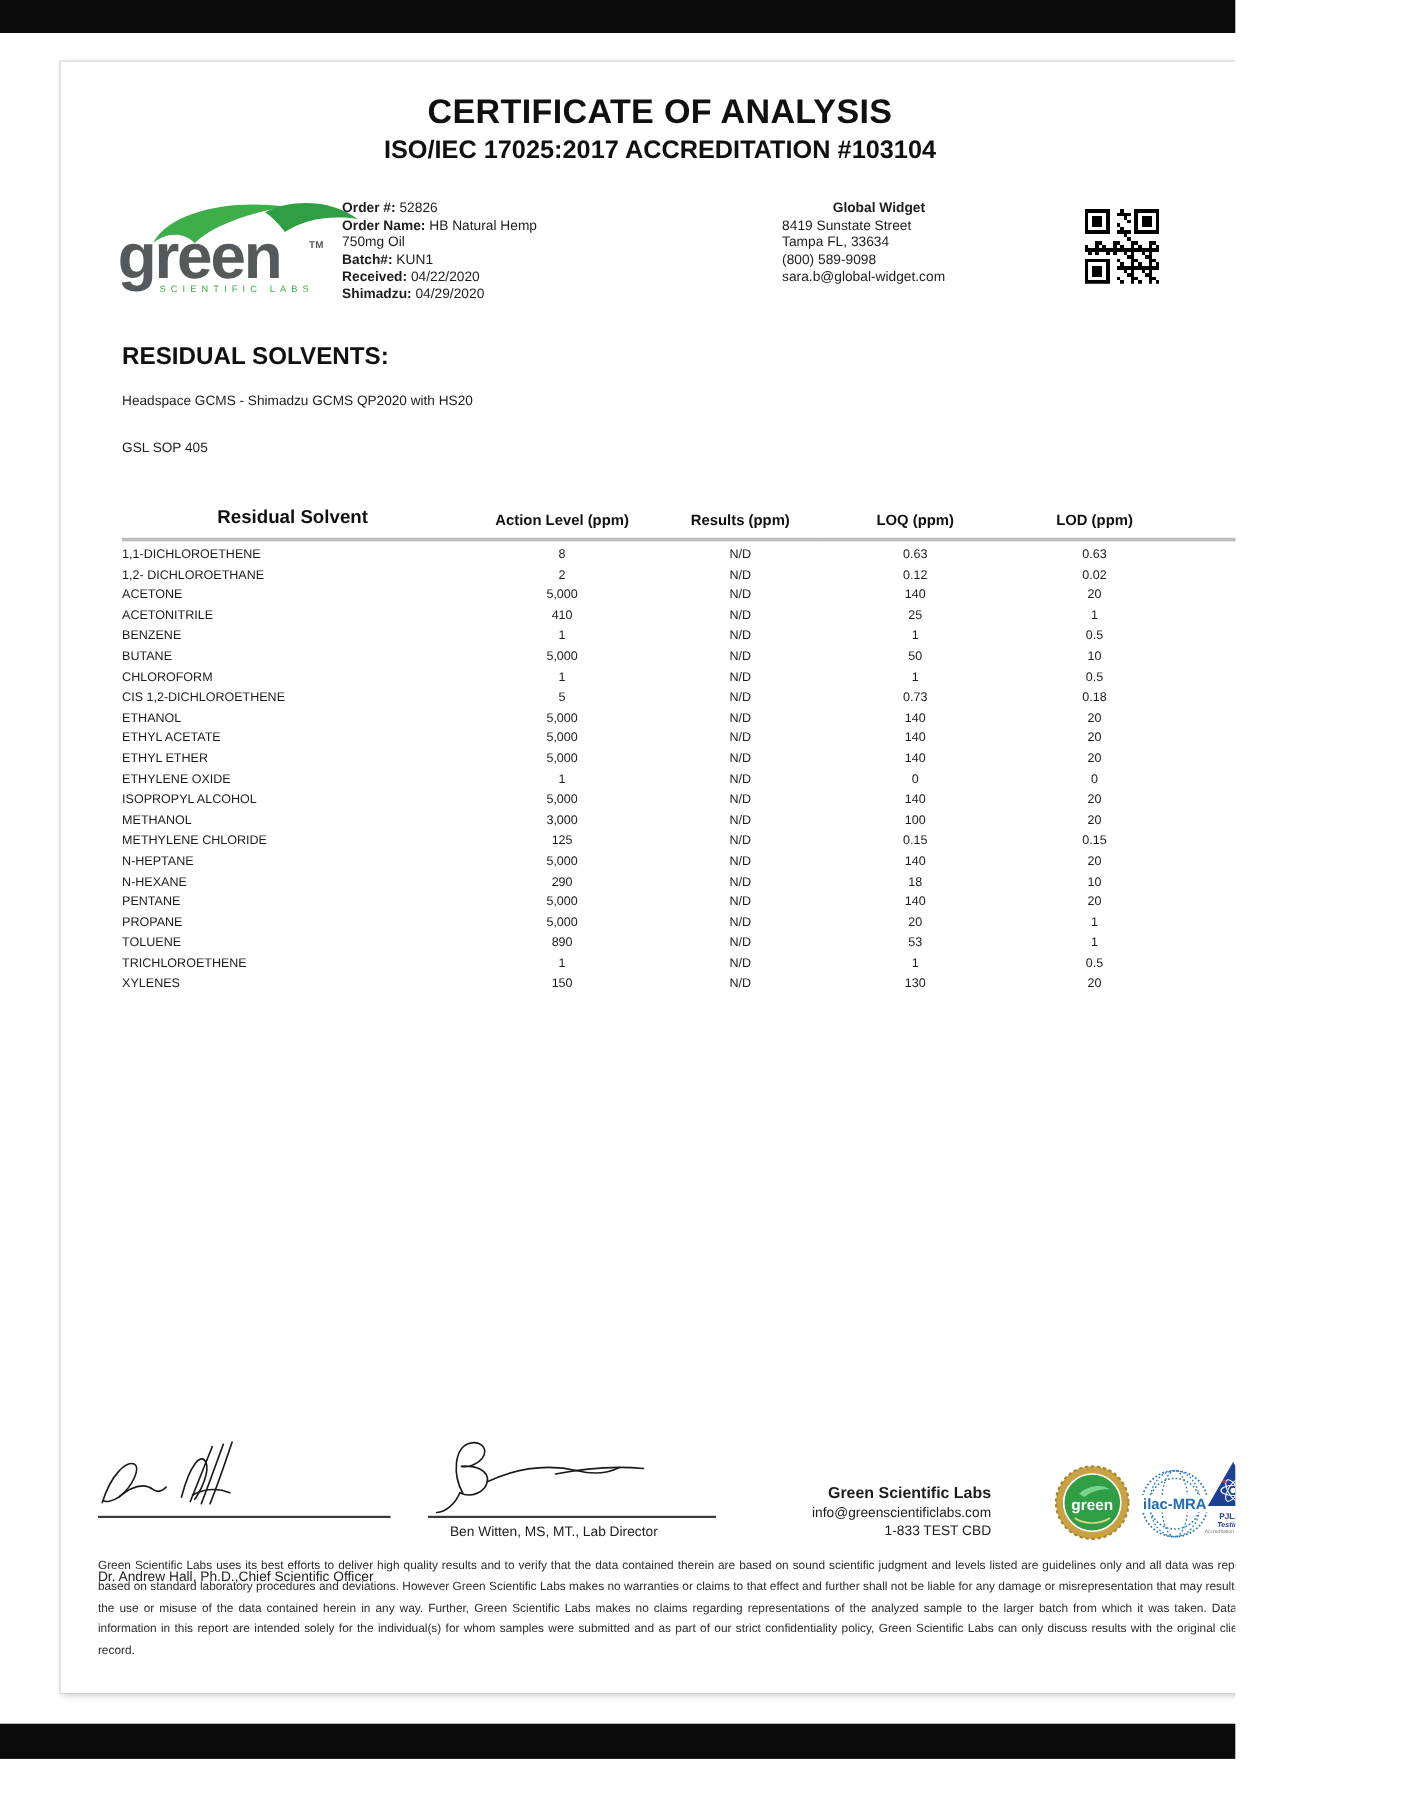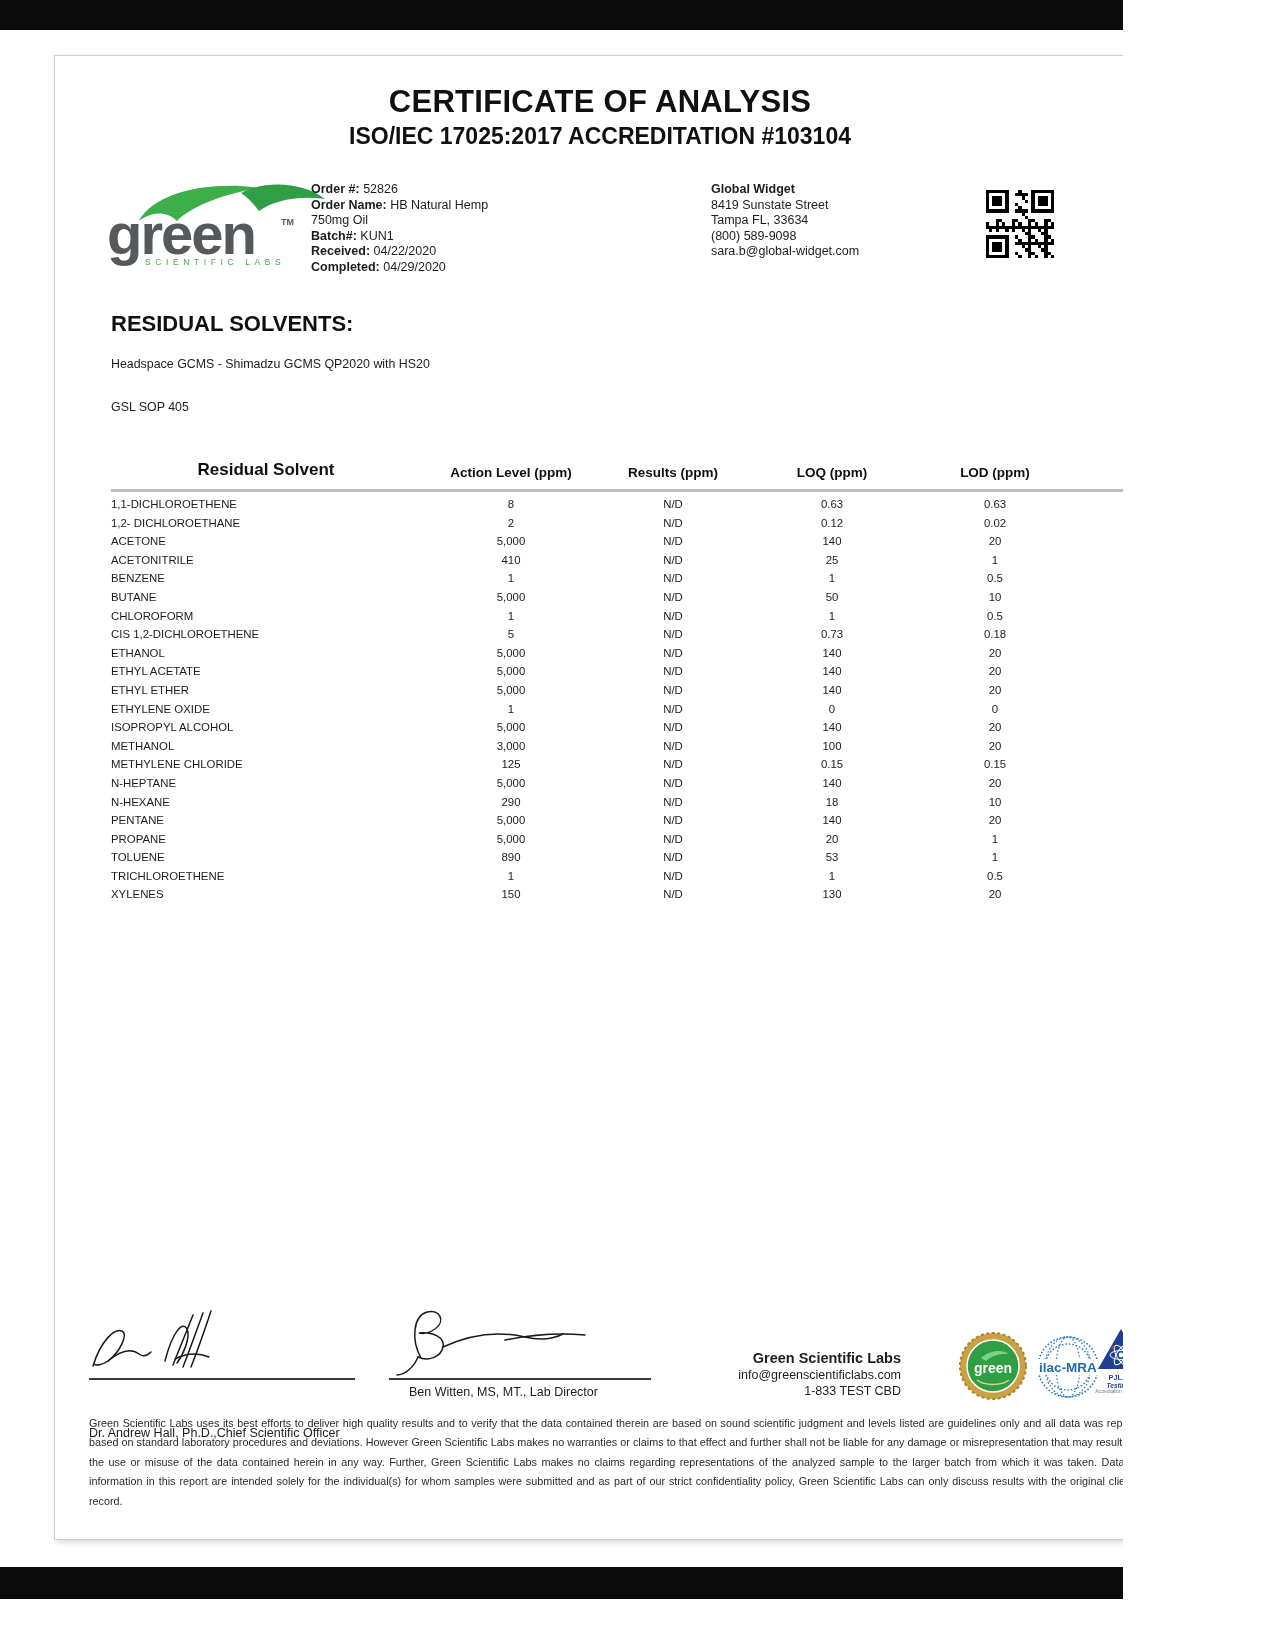--- a/index.html
+++ b/index.html
@@ -24,21 +24,21 @@
   .logo .word { position:absolute; left:2px; top:26px; font-size:58px; font-weight:bold;
                 color:#56595b; letter-spacing:-2px; line-height:1; }
   .logo .tm { position:absolute; left:176px; top:38px; font-size:9px; color:#56595b; font-weight:bold; }
   .logo .sub { position:absolute; left:40px; top:78px; font-size:8.5px; font-weight:normal;
                letter-spacing:4.6px; color:#3dae49; }
 
   
   .order-info { position:absolute; left:256px; top:126px; font-size:12.5px; line-height:15.6px; color:#1d1d1d; }
   .order-info .lbl { font-weight:bold; }
   .client-info { position:absolute; left:656px; top:126px; font-size:12.5px; line-height:15.6px; color:#1d1d1d; }
-  .client-info .nm { font-weight:bold; }
+  .client-info .nm { font-weight:bold;margin-left:46px; }
   .qr { position:absolute; left:931px; top:134px; width:68px; height:68px; }
 
   .sec-head { position:absolute; left:56px; top:255px; font-size:22px; font-weight:bold; color:#101010; }
   .method-line { position:absolute; left:56px; top:301px; font-size:12.4px; color:#1d1d1d; }
   .sop-line { position:absolute; left:56px; top:344px; font-size:12.4px; color:#1d1d1d; }
 
   
   .solvents { position:absolute; left:56px; top:404px; width:1032px; border-collapse:collapse; table-layout:fixed; }
   .solvents thead th { vertical-align:bottom; padding:0 0 9px 0; font-size:13.5px; font-weight:bold;
                        text-align:center; color:#101010; border-bottom:3px solid #bdbdbd; }
@@ -92,21 +92,21 @@
       <div class="tm">TM</div>
       <div class="sub">SCIENTIFIC LABS</div>
     </div>
 
     <div class="order-info">
       <div><span class="lbl">Order #:</span> <span>52826</span></div>
       <div><span class="lbl">Order Name:</span> <span>HB Natural Hemp</span></div>
       <div><span>750mg Oil</span></div>
       <div><span class="lbl">Batch#:</span> <span>KUN1</span></div>
       <div><span class="lbl">Received:</span> <span>04/22/2020</span></div>
-      <div><span class="lbl">Completed:</span> <span>04/29/2020</span></div>
+      <div><span class="lbl">Shimadzu:</span> <span>04/29/2020</span></div>
     </div>
 
     <div class="client-info">
       <div class="nm">Global Widget</div>
       <div>8419 Sunstate Street</div>
       <div>Tampa FL, 33634</div>
       <div>(800) 589-9098</div>
       <div>sara.b@global-widget.com</div>
     </div>
 

